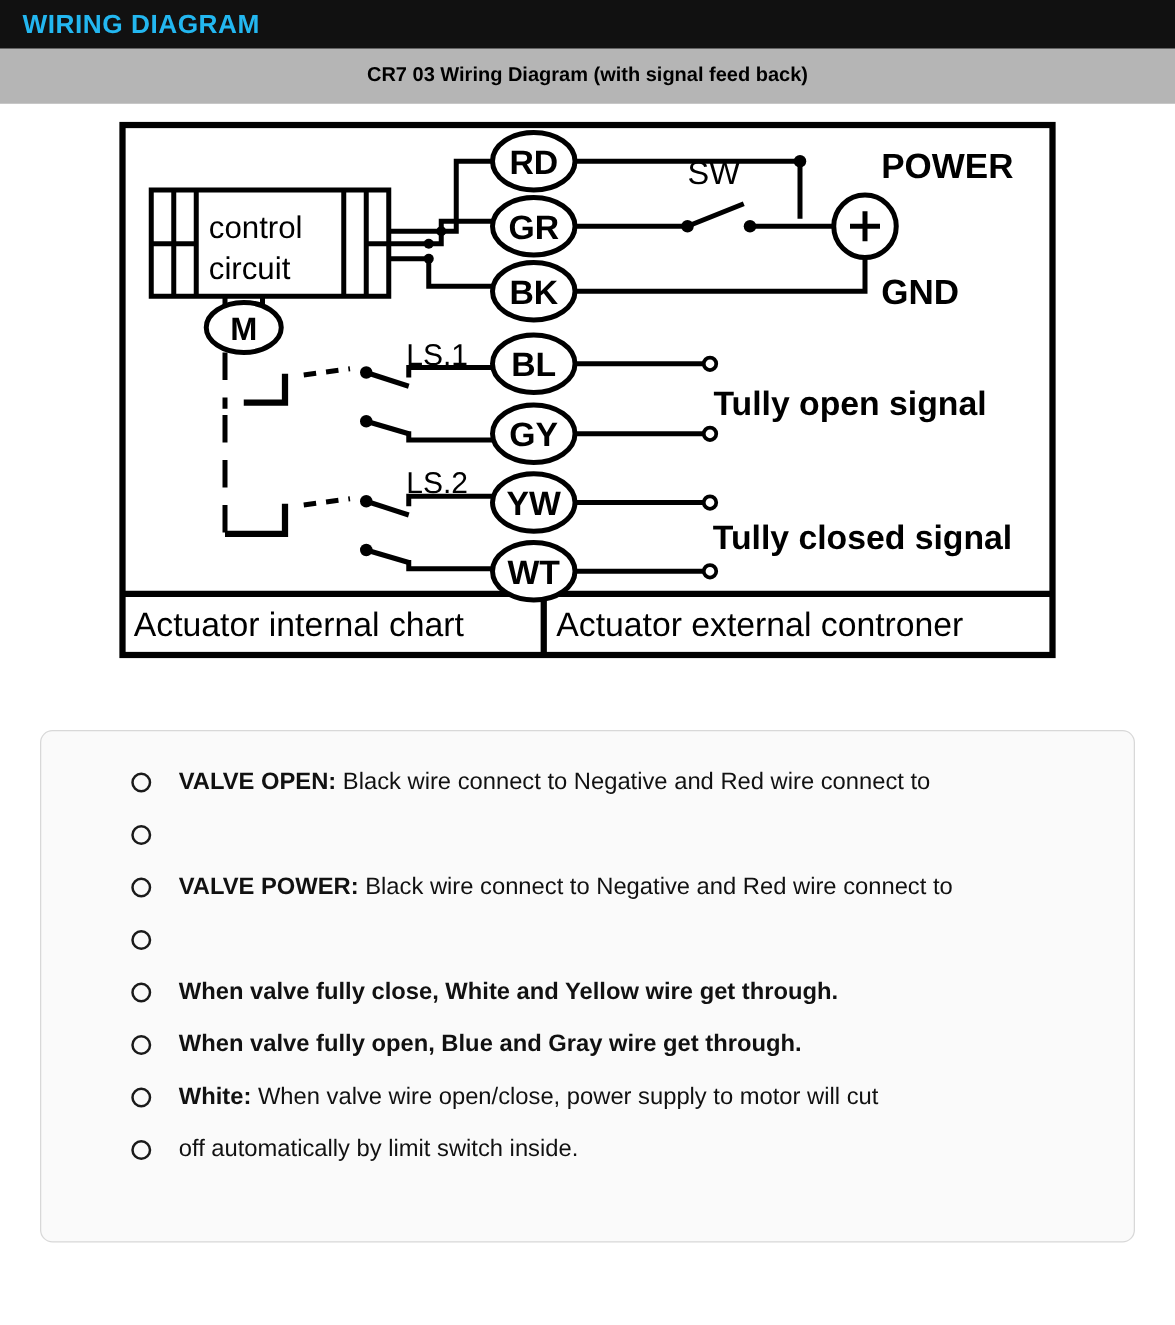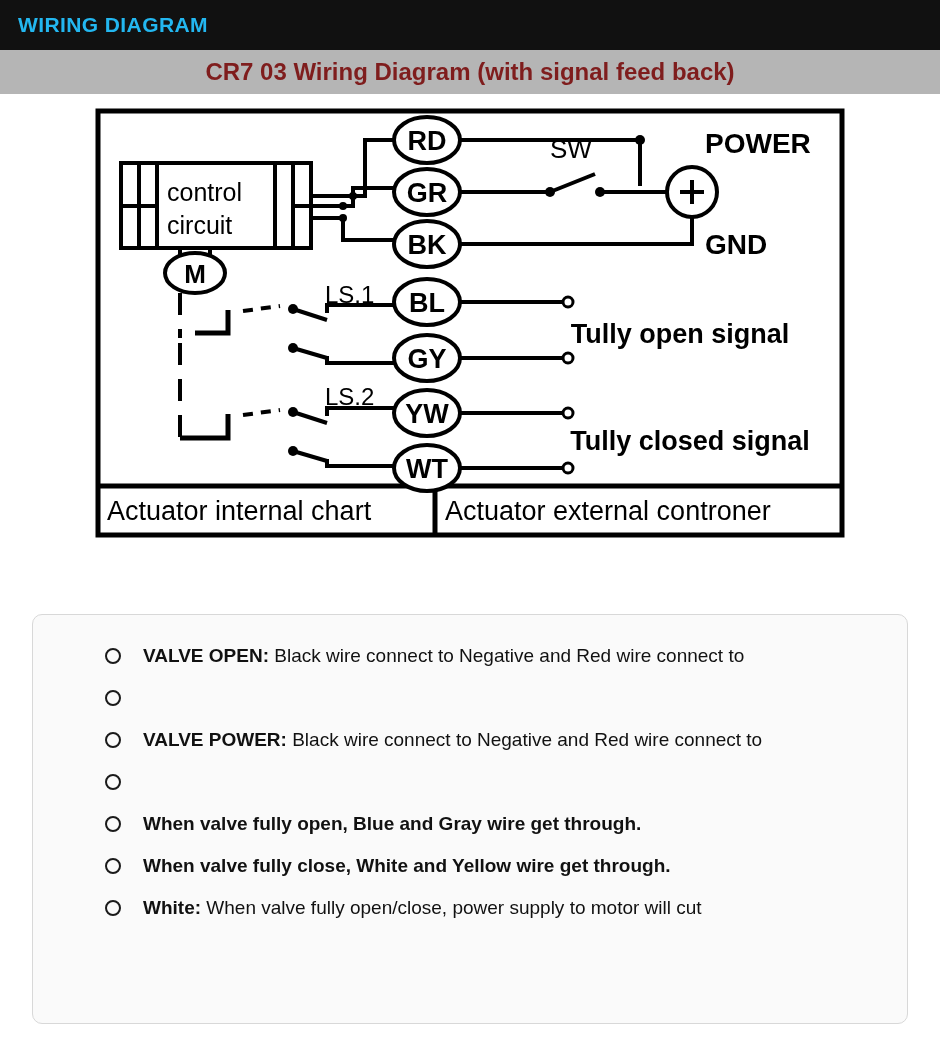--- a/index.html
+++ b/index.html
@@ -11,21 +11,21 @@
     width: 940px;
     height: 1060px;
     font-family: "Liberation Sans", sans-serif;
     position: relative;
     overflow: hidden;
   }
 
   
   .page-header {
     background: #111111;
-    height: 50px;
+    height: 39px;
     display: flex;
     align-items: center;
     padding-left: 18px;
     box-sizing: border-box;
   }
   .page-header .title {
     color: #23b7f0;
     font-size: 21px;
     font-weight: bold;
     letter-spacing: 0.4px;
@@ -34,22 +34,22 @@
   
   .sub-header {
     background: #b5b5b5;
     height: 44px;
     display: flex;
     align-items: center;
     justify-content: center;
     box-sizing: border-box;
   }
   .sub-header .sub-title {
-    color: #7f1d1d;
-    font-size: 24px;
+    color: #000000;
+    font-size: 16px;
     font-weight: bold;
   }
 
   
   .diagram-wrap {
     width: 940px;
     padding: 14px 0 0 0;
     box-sizing: border-box;
     display: flex;
     justify-content: center;
@@ -60,21 +60,21 @@
     position: relative;
   }
   .diagram-box svg {
     display: block;
   }
 
   
   .notes-panel {
     position: absolute;
     left: 32px;
-    top: 614px;
+    top: 584px;
     width: 876px;
     height: 410px;
     border: 1px solid #d8d8d8;
     border-radius: 10px;
     background: #fafafa;
     box-sizing: border-box;
     padding: 28px 20px 10px 30px;
   }
   .note-row {
     display: flex;
@@ -252,27 +252,31 @@
     <span class="bullet"></span>
     <span class="note-text"><span class="b">VALVE POWER:</span><span> Black wire connect to Negative and Red wire connect to</span></span>
   </div>
 
   <div class="note-row">
     <span class="bullet"></span>
   </div>
 
   <div class="note-row">
     <span class="bullet"></span>
+    <span class="note-text"><span class="b">When valve fully close, White and Yellow wire get through.</span><span></span></span>
+  </div>
+
+  <div class="note-row">
+    <span class="bullet"></span>
     <span class="note-text"><span class="b">When valve fully open, Blue and Gray wire get through.</span><span></span></span>
   </div>
 
   <div class="note-row">
     <span class="bullet"></span>
-    <span class="note-text"><span class="b">When valve fully close, White and Yellow wire get through.</span><span></span></span>
-  </div>
-
-  <div class="note-row">
-    <span class="bullet"></span>
-    <span class="note-text"><span class="b">White:</span><span> When valve fully open/close, power supply to motor will cut</span></span>
-  </div>
-
+    <span class="note-text"><span class="b">White:</span><span> When valve wire open/close, power supply to motor will cut</span></span>
+  </div>
+
+  <div class="note-row">
+    <span class="bullet"></span>
+    <span class="note-text"><span class="b"></span><span>off automatically by limit switch inside.</span></span>
+  </div>
 
 </div>
 
 </body></html>

